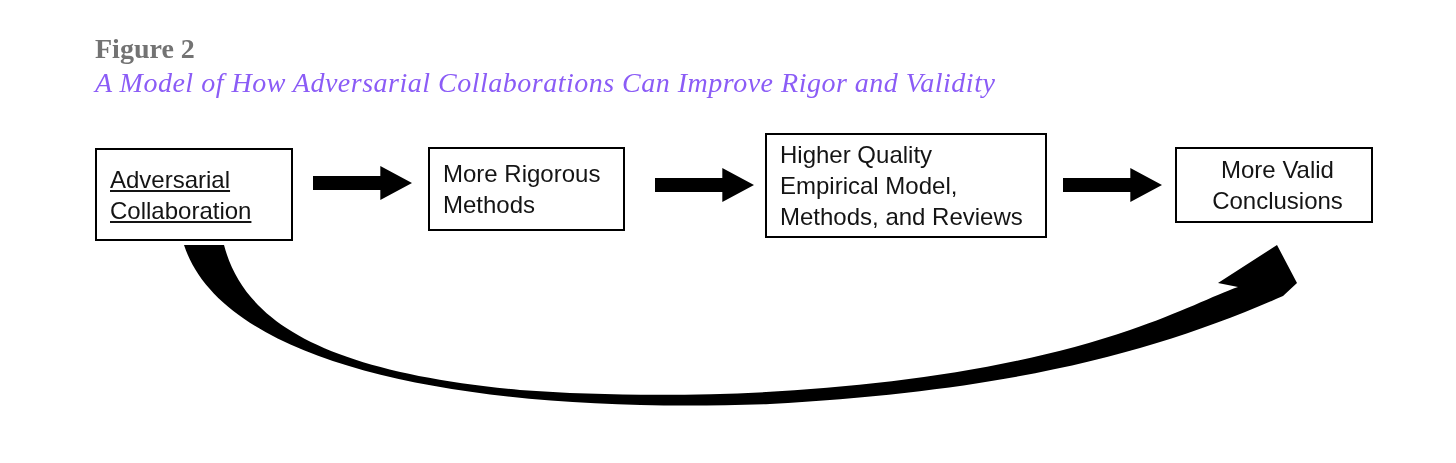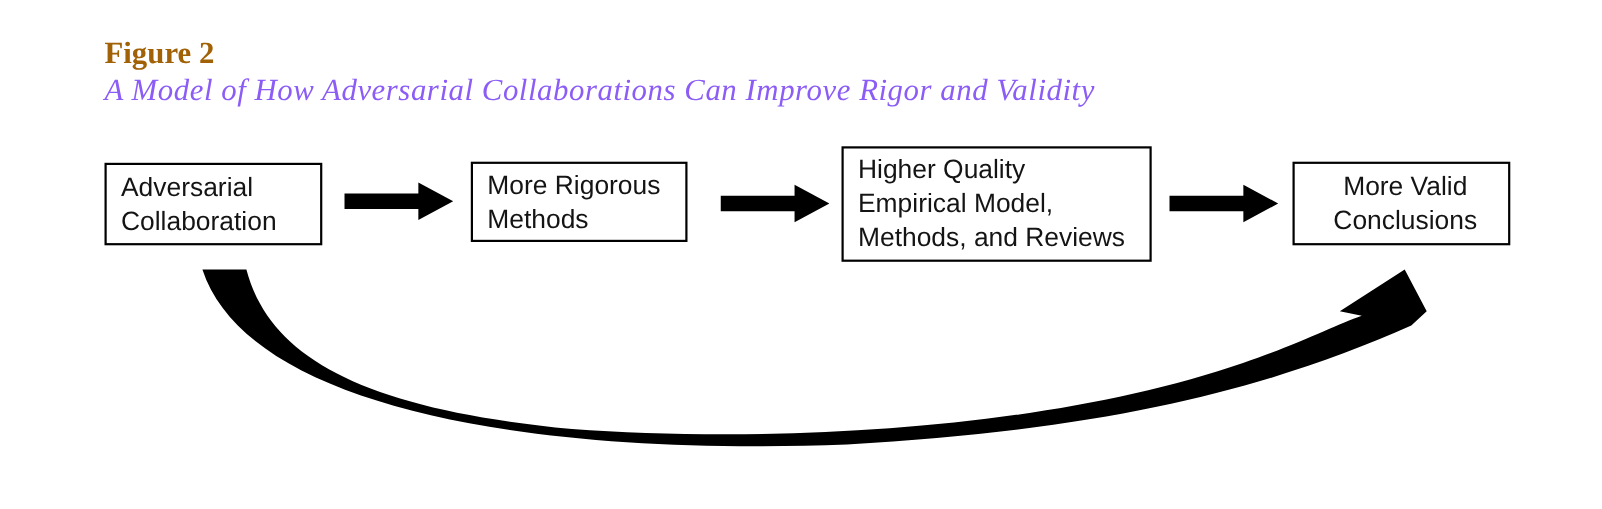--- a/index.html
+++ b/index.html
@@ -19,21 +19,21 @@
   .figure-heading {
     position: absolute;
     left: 95px;
     top: 32px;
     font-family: "Liberation Serif", serif;
   }
   .figure-label {
     font-weight: bold;
     font-size: 28px;
     line-height: 33px;
-    color: #a16207;
+    color: #737373;
   }
   .figure-caption {
     font-style: italic;
     font-size: 28px;
     line-height: 35px;
     letter-spacing: 0.5px;
     color: #8b5cf6;
   }
   .node-box {
     position: absolute;
@@ -43,22 +43,22 @@
     display: flex;
     flex-direction: column;
     justify-content: center;
     padding-left: 13px;
     padding-right: 6px;
     font-size: 24px;
     line-height: 31px;
     color: #141414;
   }
   .node-box span { display: block; white-space: nowrap; }
-  .box-1 { left: 95px;  top: 148px; width: 198px; height: 75px; }
-  .box-2 { left: 428px; top: 147px; width: 197px; height: 73px; }
+  .box-1 { left: 95px;  top: 148px; width: 198px; height: 93px; text-decoration: underline; }
+  .box-2 { left: 428px; top: 147px; width: 197px; height: 84px; }
   .box-3 { left: 765px; top: 133px; width: 282px; height: 105px; justify-content: center; }
   .box-4 { left: 1175px; top: 147px; width: 198px; height: 76px; text-align: center; }
   .block-arrow {
     position: absolute;
     width: 99px;
     height: 36px;
   }
   .arrow-1 { left: 313px; top: 165px; }
   .arrow-2 { left: 655px; top: 167px; }
   .arrow-3 { left: 1063px; top: 167px; }

